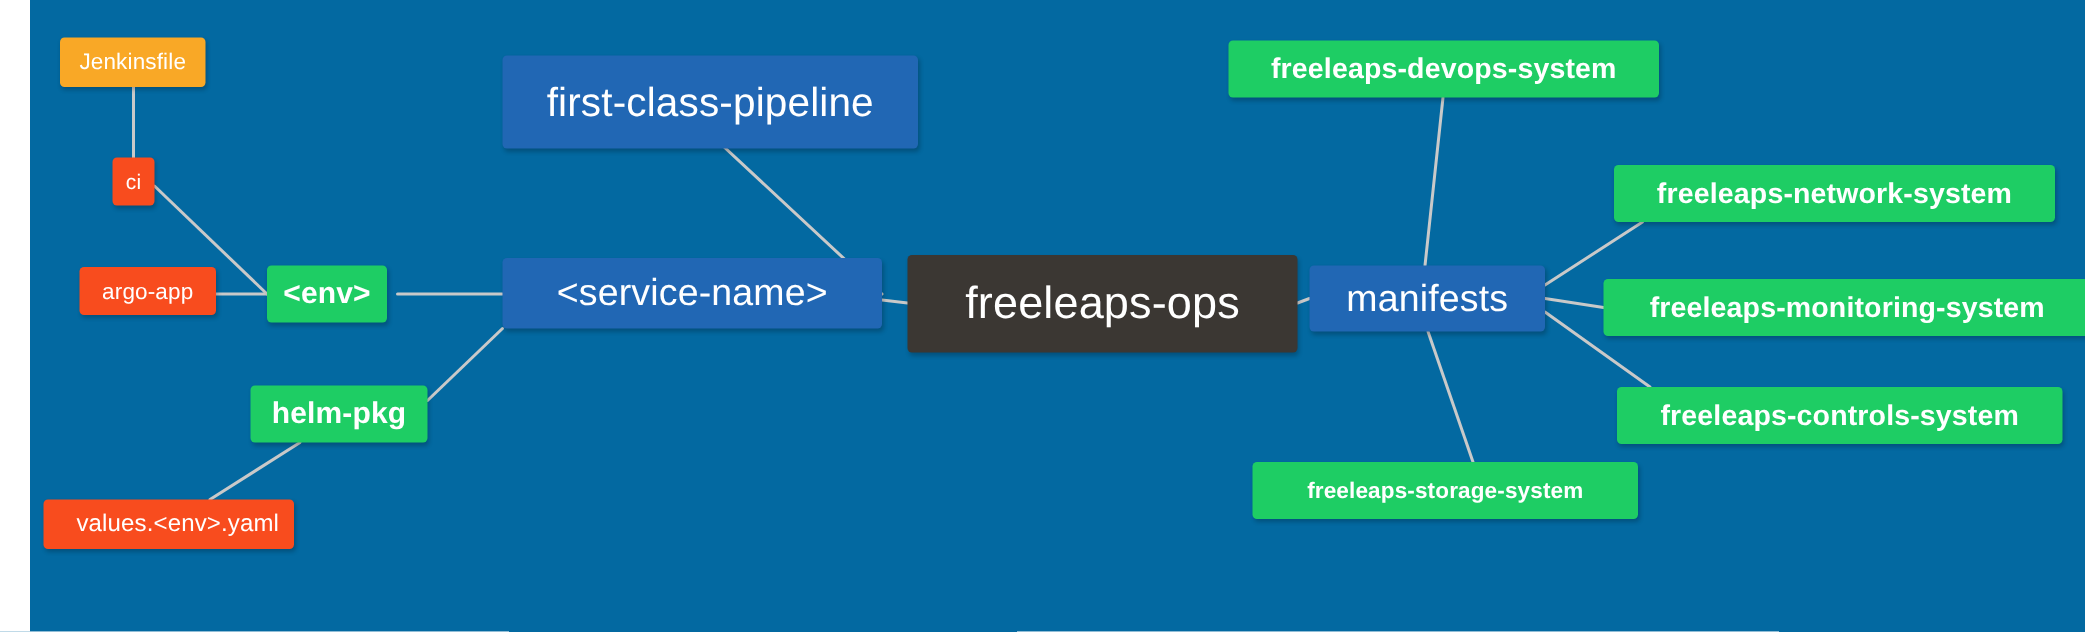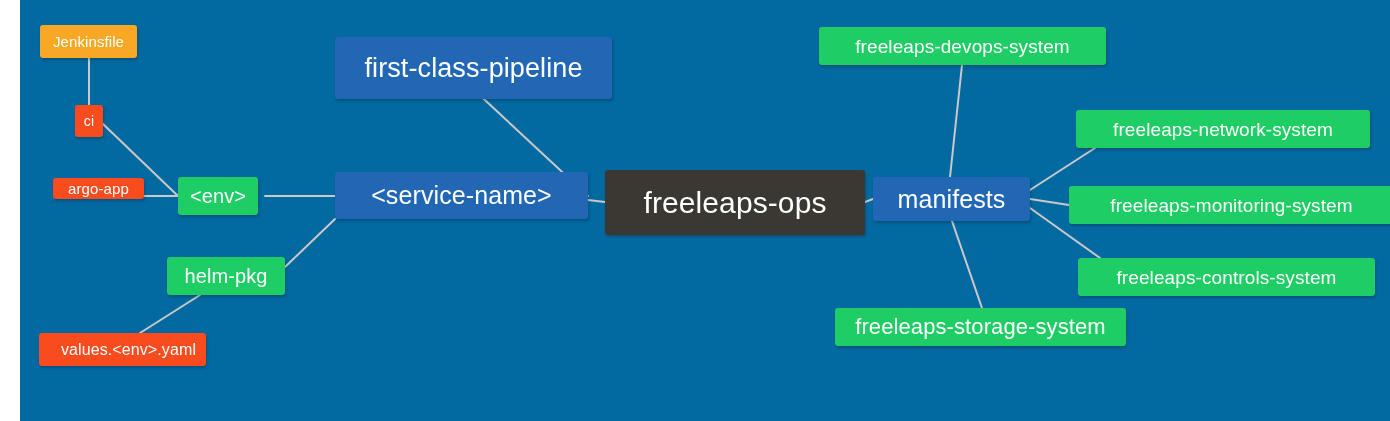--- a/index.html
+++ b/index.html
@@ -38,21 +38,21 @@
     border-radius: 3px;
     white-space: nowrap;
     line-height: 1;
     letter-spacing: 0.1px;
     box-shadow: 1px 2px 3px rgba(0,0,0,0.22);
     text-align: center;
     user-select: none;
   }
   .node.k-orange { background: #f9a826; }
   .node.k-red    { background: #f84c1e; }
-  .node.k-green  { background: #1ecd64; }
+  .node.k-green  { background: #1ecd64; font-weight: bold; }
   .node.k-blue   { background: #2167b4; }
   .node.k-dark   { background: #3b3733; }
 </style>
 </head>
 <body>
 
 <div id="canvas">
   <svg id="edges" viewBox="0 0 1390 421" width="1390" height="421">
       <path d="M 69,58 L 69,105" stroke="#c9c9c9" stroke-width="2" fill="none" stroke-linecap="round"></path>
       <path d="M 83,124 L 158,196" stroke="#c9c9c9" stroke-width="2" fill="none" stroke-linecap="round"></path>
@@ -65,27 +65,27 @@
       <path d="M 845,202 L 853,199" stroke="#c9c9c9" stroke-width="2" fill="none" stroke-linecap="round"></path>
       <path d="M 930,177 L 942,65" stroke="#c9c9c9" stroke-width="2" fill="none" stroke-linecap="round"></path>
       <path d="M 1010,190 L 1075,148" stroke="#c9c9c9" stroke-width="2" fill="none" stroke-linecap="round"></path>
       <path d="M 1010,199 L 1049,205" stroke="#c9c9c9" stroke-width="2" fill="none" stroke-linecap="round"></path>
       <path d="M 1010,208 L 1080,258" stroke="#c9c9c9" stroke-width="2" fill="none" stroke-linecap="round"></path>
       <path d="M 932,221 L 962,308" stroke="#c9c9c9" stroke-width="2" fill="none" stroke-linecap="round"></path>
     </svg>
   <div id="node-layer">
       <div class="node k-orange" style="left: 20px; top: 25px; width: 97px; height: 33px; font-size: 15px;">Jenkinsfile</div>
       <div class="node k-red" style="left: 55px; top: 105px; width: 28px; height: 32px; font-size: 14px;">ci</div>
-      <div class="node k-red" style="left: 33px; top: 178px; width: 91px; height: 21px; font-size: 15px;">argo-app</div>
+      <div class="node k-red" style="left: 33px; top: 178px; width: 91px; height: 32px; font-size: 15px;">argo-app</div>
       <div class="node k-green" style="left: 158px; top: 177px; width: 80px; height: 38px; font-size: 20px;">&lt;env&gt;</div>
       <div class="node k-green" style="left: 147px; top: 257px; width: 118px; height: 38px; font-size: 20px;">helm-pkg</div>
-      <div class="node k-red" style="left: 19px; top: 333px; width: 167px; height: 33px; font-size: 16px; padding-left: 12px;">values.&lt;env&gt;.yaml</div>
+      <div class="node k-red" style="left: 9px; top: 333px; width: 167px; height: 33px; font-size: 16px; padding-left: 12px;">values.&lt;env&gt;.yaml</div>
       <div class="node k-blue" style="left: 315px; top: 37px; width: 277px; height: 62px; font-size: 27px;">first-class-pipeline</div>
       <div class="node k-blue" style="left: 315px; top: 172px; width: 253px; height: 47px; font-size: 25px;">&lt;service-name&gt;</div>
       <div class="node k-dark" style="left: 585px; top: 170px; width: 260px; height: 65px; font-size: 30px; text-align: center;">freeleaps-ops</div>
       <div class="node k-blue" style="left: 853px; top: 177px; width: 157px; height: 44px; font-size: 25px;">manifests</div>
       <div class="node k-green" style="left: 799px; top: 27px; width: 287px; height: 38px; font-size: 19px;">freeleaps-devops-system</div>
       <div class="node k-green" style="left: 1056px; top: 110px; width: 294px; height: 38px; font-size: 19px;">freeleaps-network-system</div>
       <div class="node k-green" style="left: 1049px; top: 186px; width: 325px; height: 38px; font-size: 19px;">freeleaps-monitoring-system</div>
       <div class="node k-green" style="left: 1058px; top: 258px; width: 297px; height: 38px; font-size: 19px; text-align: right;">freeleaps-controls-system</div>
-      <div class="node k-green" style="left: 815px; top: 308px; width: 291px; height: 38px; font-size: 22px;">freeleaps-storage-system</div>
+      <div class="node k-green" style="left: 815px; top: 308px; width: 257px; height: 38px; font-size: 15px;">freeleaps-storage-system</div>
     </div>
 </div>
 
 </body></html>

